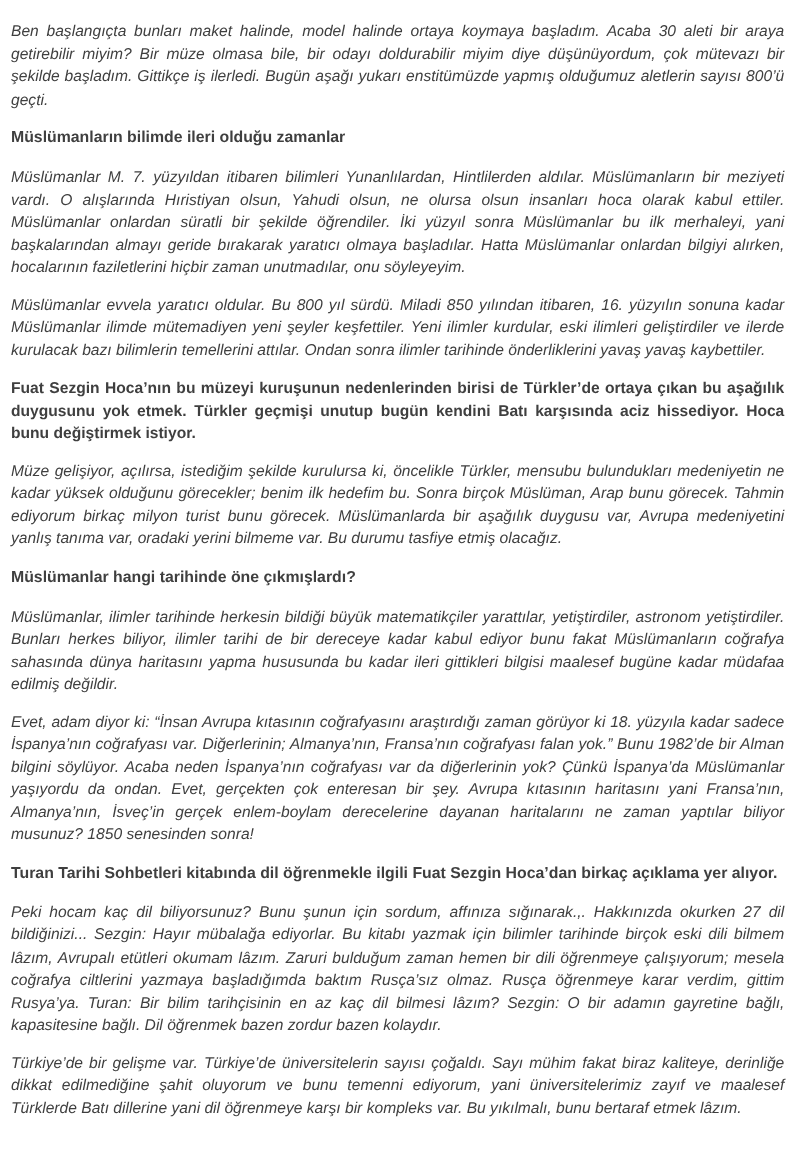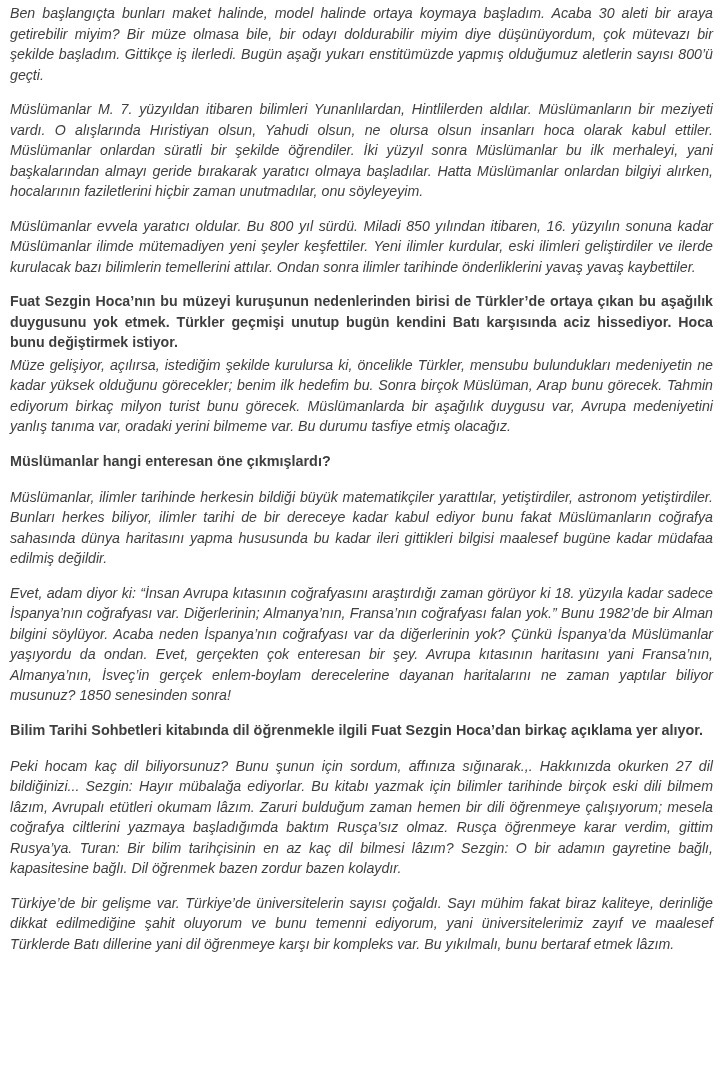--- a/index.html
+++ b/index.html
@@ -6,38 +6,38 @@
     margin: 0;
     padding: 0;
     width: 722px;
     height: 1065px;
     background: #ffffff;
     overflow: hidden;
   }
   .doc {
     box-sizing: border-box;
     width: 722px;
-    padding: 3px 9px 0 10px;
+    padding: 19px 9px 0 10px;
     font-family: "Liberation Sans", sans-serif;
     color: #3f3f3f;
   }
   .para {
     font-size: 14.2px;
     font-style: italic;
     line-height: 20.5px;
     text-align: justify;
     margin: 0 0 14px 0;
   }
   .bold-para {
     font-size: 14.2px;
     font-style: normal;
     font-weight: bold;
     line-height: 20.5px;
     text-align: justify;
-    margin: 0 0 2px 0;
+    margin: 0 0 14px 0;
   }
   .heading {
     font-size: 14.4px;
     font-weight: bold;
     font-style: normal;
     line-height: 20px;
     margin: 6px 0 16px 0;
     text-align: left;
   }
   .u-red {
@@ -55,34 +55,35 @@
     text-decoration-skip-ink: none;
   }
 </style>
 </head>
 <body>
 
 <article class="doc">
 
   <p class="para"><span>Ben başlangıçta bunları maket halinde, model halinde ortaya koymaya başladım. Acaba 30 aleti bir araya getirebilir miyim? Bir müze olmasa bile, bir odayı doldurabilir miyim diye düşünüyordum, çok mütevazı bir şekilde başladım. Gittikçe iş ilerledi. Bugün aşağı yukarı enstitümüzde yapmış olduğumuz aletlerin sayısı 800’ü geçti.</span></p>
 
+  <h2 class="heading"><span>Müslümanların bilimde ileri olduğu zamanlar</span></h2>
 
   <p class="para"><span>Müslümanlar M. 7. yüzyıldan itibaren bilimleri Yunanlılardan, Hintlilerden aldılar. Müslümanların bir meziyeti vardı. O alışlarında Hıristiyan olsun, Yahudi olsun, ne olursa olsun insanları hoca olarak kabul ettiler. Müslümanlar onlardan süratli bir şekilde öğrendiler. İki yüzyıl sonra Müslümanlar bu ilk merhaleyi, yani başkalarından almayı geride bırakarak yaratıcı olmaya başladılar. Hatta Müslümanlar onlardan bilgiyi alırken, hocalarının faziletlerini hiçbir zaman unutmadılar, onu söyleyeyim.</span></p>
 
   <p class="para"><span>Müslümanlar evvela yaratıcı oldular. Bu 800 yıl sürdü. Miladi 850 yılından itibaren, 16. yüzyılın sonuna kadar Müslümanlar ilimde mütemadiyen yeni şeyler keşfettiler. Yeni ilimler kurdular, eski ilimleri geliştirdiler ve ilerde kurulacak bazı bilimlerin temellerini attılar. Ondan sonra ilimler tarihinde önderliklerini yavaş </span><span class="u-red">yavaş</span><span> kaybettiler.</span></p>
 
   <p class="bold-para"><span>Fuat Sezgin Hoca’nın bu müzeyi kuruşunun nedenlerinden birisi de </span><span class="u-red">Türkler’de</span><span> ortaya çıkan bu aşağılık duygusunu yok etmek. Türkler geçmişi unutup bugün kendini Batı karşısında aciz hissediyor. Hoca bunu değiştirmek istiyor.</span></p>
 
   <p class="para"><span>Müze gelişiyor, açılırsa, istediğim şekilde kurulursa ki, öncelikle Türkler, mensubu bulundukları medeniyetin ne kadar yüksek olduğunu görecekler; benim ilk hedefim bu. Sonra birçok Müslüman, Arap bunu görecek. Tahmin ediyorum birkaç milyon turist bunu görecek. Müslümanlarda bir aşağılık duygusu var, Avrupa medeniyetini yanlış tanıma var, oradaki yerini bilmeme var. Bu durumu tasfiye etmiş olacağız.</span></p>
 
-  <h2 class="heading"><span>Müslümanlar hangi enteresan öne çıkmışlardı?</span></h2>
+  <h2 class="heading"><span>Müslümanlar hangi tarihinde öne çıkmışlardı?</span></h2>
 
   <p class="para"><span>Müslümanlar, ilimler tarihinde herkesin bildiği büyük matematikçiler yarattılar, yetiştirdiler, astronom yetiştirdiler. Bunları herkes biliyor, ilimler tarihi de bir dereceye kadar kabul ediyor bunu fakat Müslümanların coğrafya sahasında dünya haritasını yapma hususunda bu kadar ileri gittikleri bilgisi maalesef bugüne kadar müdafaa edilmiş değildir.</span></p>
 
   <p class="para"><span>Evet, adam diyor ki: “İnsan Avrupa kıtasının coğrafyasını araştırdığı zaman görüyor ki 18. yüzyıla kadar sadece İspanya’nın coğrafyası var. Diğerlerinin; Almanya’nın, Fransa’nın coğrafyası falan yok.” Bunu 1982’de bir Alman bilgini söylüyor. Acaba neden İspanya’nın coğrafyası var da diğerlerinin yok? Çünkü İspanya’da Müslümanlar yaşıyordu da ondan. </span><span class="u-green">Evet, gerçekten çok enteresan bir şey.</span><span> Avrupa kıtasının haritasını yani Fransa’nın, Almanya’nın, İsveç’in gerçek enlem-boylam derecelerine dayanan haritalarını ne zaman yaptılar biliyor musunuz? 1850 senesinden sonra!</span></p>
 
-  <h2 class="heading"><span>Bilim Tarihi Sohbetleri kitabında dil öğrenmekle ilgili Fuat Sezgin Hoca’dan birkaç açıklama yer alıyor.</span></h2>
+  <h2 class="heading"><span>Turan Tarihi Sohbetleri kitabında dil öğrenmekle ilgili Fuat Sezgin Hoca’dan birkaç açıklama yer alıyor.</span></h2>
 
   <p class="para"><span class="u-green">Peki</span><span> hocam kaç dil biliyorsunuz? Bunu şunun için sordum, affınıza sığınarak</span><span class="u-green">.,.</span><span> Hakkınızda okurken 27 dil bildiğinizi... Sezgin: Hayır mübalağa ediyorlar. Bu kitabı yazmak için bilimler tarihinde birçok eski dili bilmem lâzım, Avrupalı etütleri okumam lâzım. Zaruri bulduğum zaman hemen bir dili öğrenmeye çalışıyorum; mesela coğrafya ciltlerini yazmaya başladığımda baktım </span><span class="u-red">Rusça’sız</span><span> olmaz. Rusça öğrenmeye karar verdim, gittim Rusya’ya. Turan: Bir bilim tarihçisinin en az kaç dil bilmesi lâzım? Sezgin: O bir adamın gayretine bağlı, kapasitesine bağlı. Dil öğrenmek bazen zordur bazen kolaydır.</span></p>
 
   <p class="para"><span>Türkiye’de bir gelişme var. Türkiye’de üniversitelerin sayısı çoğaldı. Sayı mühim fakat biraz kaliteye, derinliğe dikkat edilmediğine şahit oluyorum ve bunu temenni ediyorum, yani üniversitelerimiz zayıf ve maalesef Türklerde Batı dillerine yani dil öğrenmeye karşı bir </span><span class="u-green">kompleks</span><span> var. Bu yıkılmalı, bunu bertaraf etmek lâzım.</span></p>
 
 </article>
 
 </body></html>

